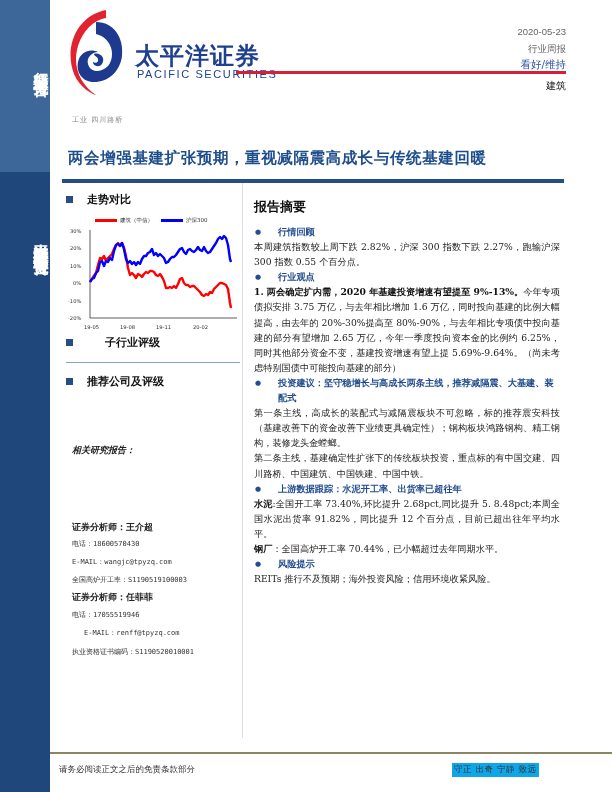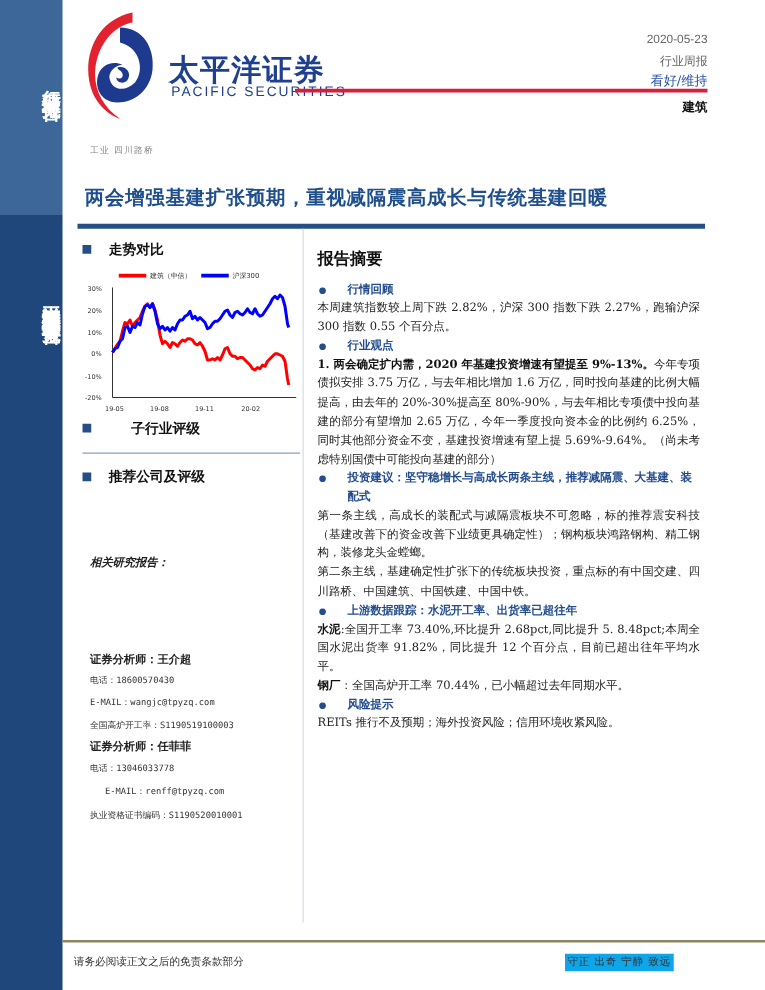--- a/index.html
+++ b/index.html
@@ -14,21 +14,21 @@
 
   .logo { position:absolute; left:66px; top:8px; width:58px; height:88px; }
   .brand-cn { position:absolute; left:135px; top:40px; font-family:"DejaVu Sans", sans-serif; font-weight:bold; font-size:24px; color:#1f3f8f; letter-spacing:1px; }
   .brand-en { position:absolute; left:137px; top:68px; font-family:"Liberation Sans", sans-serif; font-size:11px; color:#1f3f8f; letter-spacing:1.6px;text-align:center; }
 
   .hdr-right { position:absolute; right:46px; text-align:right; font-size:9.5px; color:#666; }
   .hdr-date { top:26px; font-family:"Liberation Sans", sans-serif; }
   .hdr-type { top:43px; }
   .hdr-rating { top:58px; color:#2b52a3; font-size:10.5px; }
   .hdr-redline { position:absolute; left:236px; top:71px; width:330px; height:3px; background:#d6203a; }
-  .hdr-sector { top:79px; color:#111; font-weight:bold; font-size:10px; }
+  .hdr-sector { top:79px; color:#111; font-weight:normal; font-size:10px; }
 
   .tags { position:absolute; left:72px; top:115px; font-size:7px; color:#888; letter-spacing:1px; }
   .title { position:absolute; left:68px; top:148px; font-size:15.5px; font-weight:bold; color:#1f4e8c; letter-spacing:0.6px; }
   .title-rule { position:absolute; left:62px; top:179px; width:502px; height:4px; background:#244e85; }
 
   .sec-head { position:absolute; left:66px; font-size:11px; font-weight:bold; color:#111; display:flex; align-items:center; gap:14px; }
   .sq { width:7px; height:7px; background:#244e85; display:inline-block; }
 
   .chart { position:absolute; left:60px; top:215px; width:182px; height:118px; }
   .legend { position:absolute; left:95px; top:217px; font-size:5.5px; color:#333; display:flex; gap:8px; align-items:center; font-family:"DejaVu Sans", sans-serif; }
@@ -120,21 +120,21 @@
   <span>推荐公司及评级</span>
 </div>
 
 <div class="related">相关研究报告：</div>
 
 <div class="analyst-name" style="top:521px;">证券分析师：王介超</div>
 <div class="analyst-line" style="top:539px;">电话：18600570430</div>
 <div class="analyst-line" style="top:557px;">E-MAIL：wangjc@tpyzq.com</div>
 <div class="analyst-line" style="top:575px;">全国高炉开工率：S1190519100003</div>
 <div class="analyst-name" style="top:591px;">证券分析师：任菲菲</div>
-<div class="analyst-line" style="top:610px;">电话：13046033778</div>
+<div class="analyst-line" style="top:610px;">电话：17055519946</div>
 <div class="analyst-line" style="top:628px;padding-left:12px;">E-MAIL：renff@tpyzq.com</div>
 <div class="analyst-line" style="top:647px;">执业资格证书编码：S1190520010001</div>
 
 <div class="v-divider"></div>
 
 <div class="summary-title">报告摘要</div>
 <div class="body">
   <div class="bullet-head">行情回顾</div>
   <div class="p">本周建筑指数较上周下跌 2.82%，沪深 300 指数下跌 2.27%，跑输沪深 300 指数 0.55 个百分点。</div>
   <div class="bullet-head">行业观点</div>

